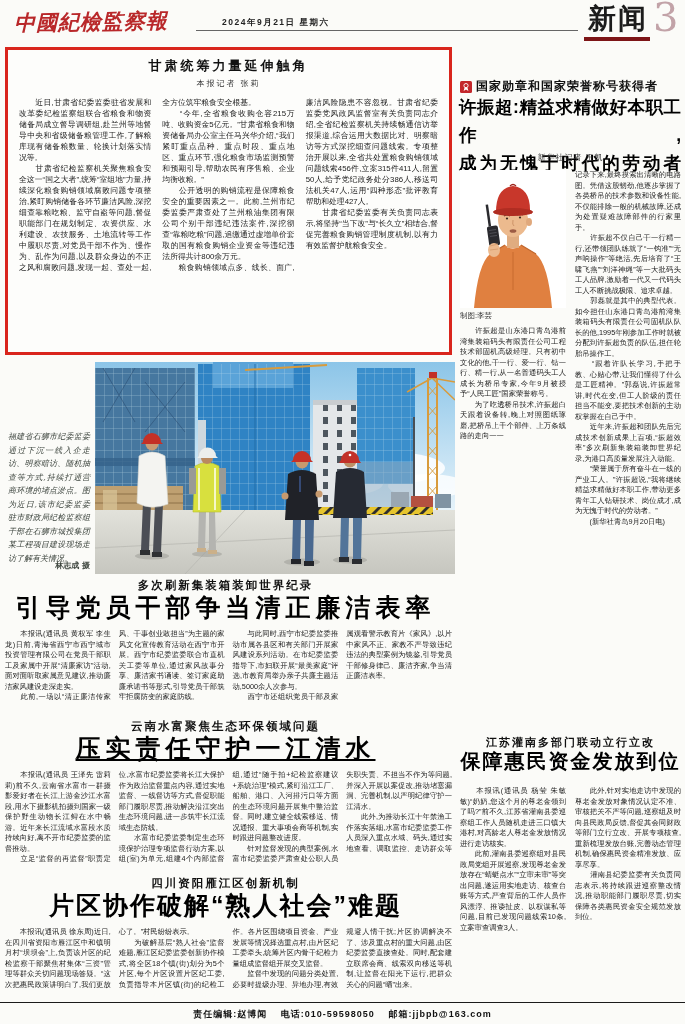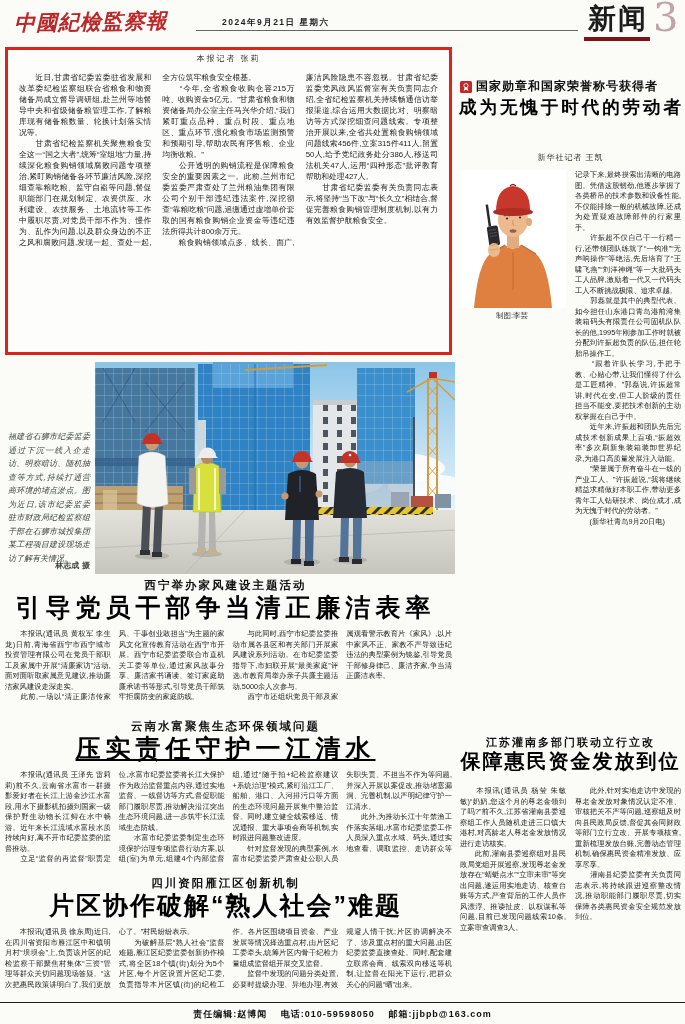--- a/index.html
+++ b/index.html
@@ -26,21 +26,21 @@
   .kicker-md{font-size:11.5px;font-weight:bold;letter-spacing:2px;text-align:center;color:#111;width:441px;left:5px;}
   .headline-lg{font-size:25px;font-weight:bold;letter-spacing:5px;text-align:center;color:#000;width:441px;left:5px;}
   .cols4{left:5px;width:447px;column-count:4;column-gap:8px;text-align:justify;font-size:7.3px;line-height:10.5px;white-space:pre-line;overflow:hidden;color:#222;}
   
   .r-kicker{left:460px;top:78px;width:221px;display:flex;align-items:center;gap:4px;font-size:12px;font-weight:bold;letter-spacing:1px;color:#111;}
   .r-headline{left:459px;top:93px;width:222px;font-size:17.5px;font-weight:bold;line-height:28px;color:#000;text-align:justify;}
   .r-headline div{text-align-last:justify;}
   .r-byline{left:460px;top:152px;width:221px;text-align:center;font-size:8px;color:#333;letter-spacing:1px;}
   .r-subcol-l{left:460px;top:170px;width:106px;}
   .portrait{width:106px;height:138px;display:block;background:#fff;}
-  .portrait-credit{font-size:7.5px;color:#333;text-align:center;margin:3px 2px 5px 0;}
+  .portrait-credit{font-size:7.5px;color:#333;text-align:left;margin:3px 2px 5px 0;}
   .r-text{font-size:7.3px;line-height:10.5px;text-align:justify;white-space:pre-line;overflow:hidden;color:#222;}
   .r-body-left{height:396px;}
   .r-subcol-r{left:575px;top:170px;width:106px;height:557px;}
   .rb-kicker{left:460px;top:735px;width:221px;text-align:center;font-size:11px;font-weight:bold;letter-spacing:2px;color:#111;}
   .rb-headline{left:460px;top:748px;width:221px;text-align:center;font-size:20px;font-weight:bold;letter-spacing:2px;color:#000;}
   .rb-body{left:460px;top:786px;width:221px;height:212px;column-count:2;column-gap:9px;text-align:justify;font-size:7.3px;line-height:10.5px;white-space:pre-line;overflow:hidden;color:#222;}
   
   .foot-rule{left:0;top:1002px;width:685px;height:1px;background:#1b1b1b;}
   .foot-text{left:0;top:1008px;width:685px;text-align:center;font-size:9px;font-weight:bold;color:#111;letter-spacing:1px;}
 </style>
@@ -48,20 +48,21 @@
 <body>
 
 <div class="abs logo">中國紀檢監察報</div>
 <div class="abs hdr-date">2024年9月21日  星期六</div>
 <div class="abs hdr-rule"></div>
 <div class="abs hdr-section">新闻</div>
 <div class="abs hdr-bar"></div>
 <div class="abs hdr-pageno">3</div>
 
 <div class="abs main-box">
+  <div class="kicker-lg">甘肃统筹力量延伸触角</div>
   <div class="byline">本报记者 张莉</div>
   <div class="main-body">　　近日,甘肃省纪委监委驻省发展和改革委纪检监察组联合省粮食和物资储备局成立督导调研组,赴兰州等地督导中央和省级储备粮管理工作,了解粮库现有储备粮数量、轮换计划落实情况等。
 　　甘肃省纪检监察机关聚焦粮食安全这一“国之大者”,统筹“室组地”力量,持续深化粮食购销领域腐败问题专项整治,紧盯购销储备各环节廉洁风险,深挖细查靠粮吃粮、监守自盗等问题,督促职能部门在规划制定、农资供应、水利建设、农技服务、土地流转等工作中履职尽责,对党员干部不作为、慢作为、乱作为问题,以及群众身边的不正之风和腐败问题,发现一起、查处一起,全方位筑牢粮食安全根基。
 　　“今年,全省粮食收购仓容215万吨、收购资金5亿元。”甘肃省粮食和物资储备局办公室主任马兴华介绍,“我们紧盯重点品种、重点时段、重点地区、重点环节,强化粮食市场监测预警和预期引导,帮助农民有序售粮、企业均衡收粮。”
 　　公开透明的购销流程是保障粮食安全的重要因素之一。此前,兰州市纪委监委严肃查处了兰州粮油集团有限公司个别干部违纪违法案件,深挖彻查“靠粮吃粮”问题,追缴通过虚增单价套取的国有粮食购销企业资金等违纪违法所得共计800余万元。
 　　粮食购销领域点多、线长、面广,廉洁风险隐患不容忽视。甘肃省纪委监委党风政风监督室有关负责同志介绍,全省纪检监察机关持续畅通信访举报渠道,综合运用大数据比对、明察暗访等方式深挖细查问题线索。专项整治开展以来,全省共处置粮食购销领域问题线索456件,立案315件411人,留置50人,给予党纪政务处分386人,移送司法机关47人,运用“四种形态”批评教育帮助和处理427人。
 　　甘肃省纪委监委有关负责同志表示,将坚持“当下改”与“长久立”相结合,督促完善粮食购销管理制度机制,以有力有效监督护航粮食安全。</div>
 </div>
 
 <div class="abs photo-cap">福建省石狮市纪委监委通过下沉一线入企走访、明察暗访、随机抽查等方式,持续打通营商环境的堵点淤点。图为近日,该市纪委监委驻市财政局纪检监察组干部在石狮市城投集团某工程项目建设现场走访了解有关情况。</div>
@@ -175,21 +176,21 @@
     <path d="M246 154 L245 196 H253 L254 156 Z M258 156 L258 198 H266 L267 156 Z" fill="#527499"></path>
     <rect x="244" y="195" width="10" height="5" fill="#2a2c30"></rect>
       <rect x="257" y="197" width="10" height="5" fill="#2a2c30"></rect>
     <path d="M241 110 Q255 102 269 110 L272 156 H238 Z" fill="#262a33"></path>
     <circle cx="255" cy="99" r="6.5" fill="#bd9166"></circle>
     <path d="M246 98 a9 9 0 0 1 18 0 l2 3 H244 Z" fill="#c23128"></path>
     <circle cx="255" cy="93" r="1.3" fill="#ffffff"></circle>
   </g>
 </svg>
 
-<div class="abs kicker-md" style="top:578px;">西宁举办家风建设主题活动</div>
+<div class="abs kicker-md" style="top:578px;">多次刷新集装箱装卸世界纪录</div>
 <div class="abs headline-lg" style="top:591px;">引导党员干部争当清正廉洁表率</div>
 <div class="abs cols4" style="top:629px;height:84px;">　　本报讯(通讯员 黄权军 李生龙)日前,青海省西宁市西宁城市投资管理有限公司在党员干部职工及家属中开展“清廉家访”活动,面对面听取家属意见建议,推动廉洁家风建设走深走实。
 　　此前,一场以“清正廉洁传家风、干事创业敢担当”为主题的家风文化宣传教育活动在西宁市开展。西宁市纪委监委联合市直机关工委等单位,通过家风故事分享、廉洁家书诵读、签订家庭助廉承诺书等形式,引导党员干部筑牢拒腐防变的家庭防线。
 　　与此同时,西宁市纪委监委推动市属各县区和有关部门开展家风建设系列活动。在市纪委监委指导下,市妇联开展“最美家庭”评选,市教育局举办亲子共廉主题活动,5000余人次参与。
 　　西宁市还组织党员干部及家属观看警示教育片《家风》,以片中家风不正、家教不严导致违纪违法的典型案例为镜鉴,引导党员干部修身律己、廉洁齐家,争当清正廉洁表率。</div>
 
 <div class="abs kicker-md" style="top:719px;">云南水富聚焦生态环保领域问题</div>
 <div class="abs headline-lg" style="top:732px;text-decoration:underline;">压实责任守护一江清水</div>
 <div class="abs cols4" style="top:770px;height:101px;">　　本报讯(通讯员 王泽先 雷莉莉)前不久,云南省水富市一群摄影爱好者在长江上游金沙江水富段,用水下摄影机拍摄到国家一级保护野生动物长江鲟在水中畅游。近年来长江流域水富段水质持续向好,离不开市纪委监委的监督推动。
 　　立足“监督的再监督”职责定位,水富市纪委监委将长江大保护作为政治监督重点内容,通过实地监督、一线督访等方式,督促职能部门履职尽责,推动解决沿江突出生态环境问题,进一步筑牢长江流域生态防线。
@@ -206,20 +207,21 @@
 
 <div class="abs r-kicker">
   <svg width="12" height="12" viewBox="0 0 12 12">
     <rect width="12" height="12" rx="1.5" fill="#c3272b"></rect>
     <circle cx="6" cy="4.6" r="2.1" fill="none" stroke="#ffffff" stroke-width="0.9"></circle>
     <path d="M4.6 6.4 L3.6 10 L6 8.6 L8.4 10 L7.4 6.4" fill="#ffffff"></path>
   </svg>
   <span>国家勋章和国家荣誉称号获得者</span>
 </div>
 <div class="abs r-headline">
+  <div>许振超:精益求精做好本职工作,</div>
   <div>成为无愧于时代的劳动者</div>
 </div>
 <div class="abs r-byline">新华社记者 王凯</div>
 
 <div class="abs r-subcol-l">
   <svg class="portrait" viewBox="0 0 106 138">
     <rect width="106" height="138" fill="#ffffff"></rect>
     <path d="M14 138 Q18 94 30 84 L45 75 Q53 82 61 75 L76 84 Q88 94 92 138 Z" fill="#e08040"></path>
     <path d="M30 84 L45 75 M76 84 L61 75" stroke="#c1662c" stroke-width="1.2" fill="none"></path>
     <path d="M53 82 V120" stroke="#c1662c" stroke-width="0.8"></path>
@@ -236,20 +238,22 @@
     <path d="M50 16 Q53 13 56 16" stroke="#9c241b" stroke-width="1.2" fill="none"></path>
     <g transform="rotate(-8 33 66)">
       <rect x="28" y="56" width="11" height="20" rx="2" fill="#2a2a2e"></rect>
       <rect x="30" y="34" width="2.5" height="22" fill="#2a2a2e"></rect>
       <path d="M30 60 H37 M30 63 H37 M30 66 H37" stroke="#55555c" stroke-width="0.8"></path>
     </g>
     <ellipse cx="34" cy="80" rx="6" ry="7" fill="#ecba8e"></ellipse>
     <path d="M30 76 L38 74 M30 80 L38 79" stroke="#d49a6c" stroke-width="0.8"></path>
   </svg>
   <div class="portrait-credit">制图:李芸</div>
+  <div class="r-text r-body-left">　　许振超是山东港口青岛港前湾集装箱码头有限责任公司工程技术部固机高级经理。只有初中文化的他,干一行、爱一行、钻一行、精一行,从一名普通码头工人成长为桥吊专家,今年9月被授予“人民工匠”国家荣誉称号。
+　　为了吃透桥吊技术,许振超白天跟着设备转,晚上对照图纸琢磨,把桥吊上千个部件、上万条线路的走向一一</div>
 </div>
 <div class="abs r-subcol-r r-text">记录下来,最终摸索出清晰的电路图。凭借这股韧劲,他逐步掌握了各类桥吊的技术参数和设备性能,不仅能排除一般的机械故障,还成为处置疑难故障部件的行家里手。
 　　许振超不仅自己干一行精一行,还带领团队练就了“一钩准”“无声响操作”等绝活,先后培育了“王啸飞燕”“刘洋神绳”等一大批码头工人品牌,激励着一代又一代码头工人不断挑战极限、追求卓越。
 　　郭磊就是其中的典型代表。如今担任山东港口青岛港前湾集装箱码头有限责任公司固机队队长的他,1995年刚参加工作时就被分配到许振超负责的队伍,担任轮胎吊操作工。
 　　“跟着许队长学习,手把手教、心贴心带,让我们懂得了什么是工匠精神。”郭磊说,许振超常讲,时代在变,但工人阶级的责任担当不能变,要把技术创新的主动权掌握在自己手中。
 　　近年来,许振超和团队先后完成技术创新成果上百项,“振超效率”多次刷新集装箱装卸世界纪录,为港口高质量发展注入动能。
 　　“荣誉属于所有奋斗在一线的产业工人。”许振超说,“我将继续精益求精做好本职工作,带动更多青年工人钻研技术、岗位成才,成为无愧于时代的劳动者。”
 　　(新华社青岛9月20日电)</div>
 
 <div class="abs rb-kicker">江苏灌南多部门联动立行立改</div>

